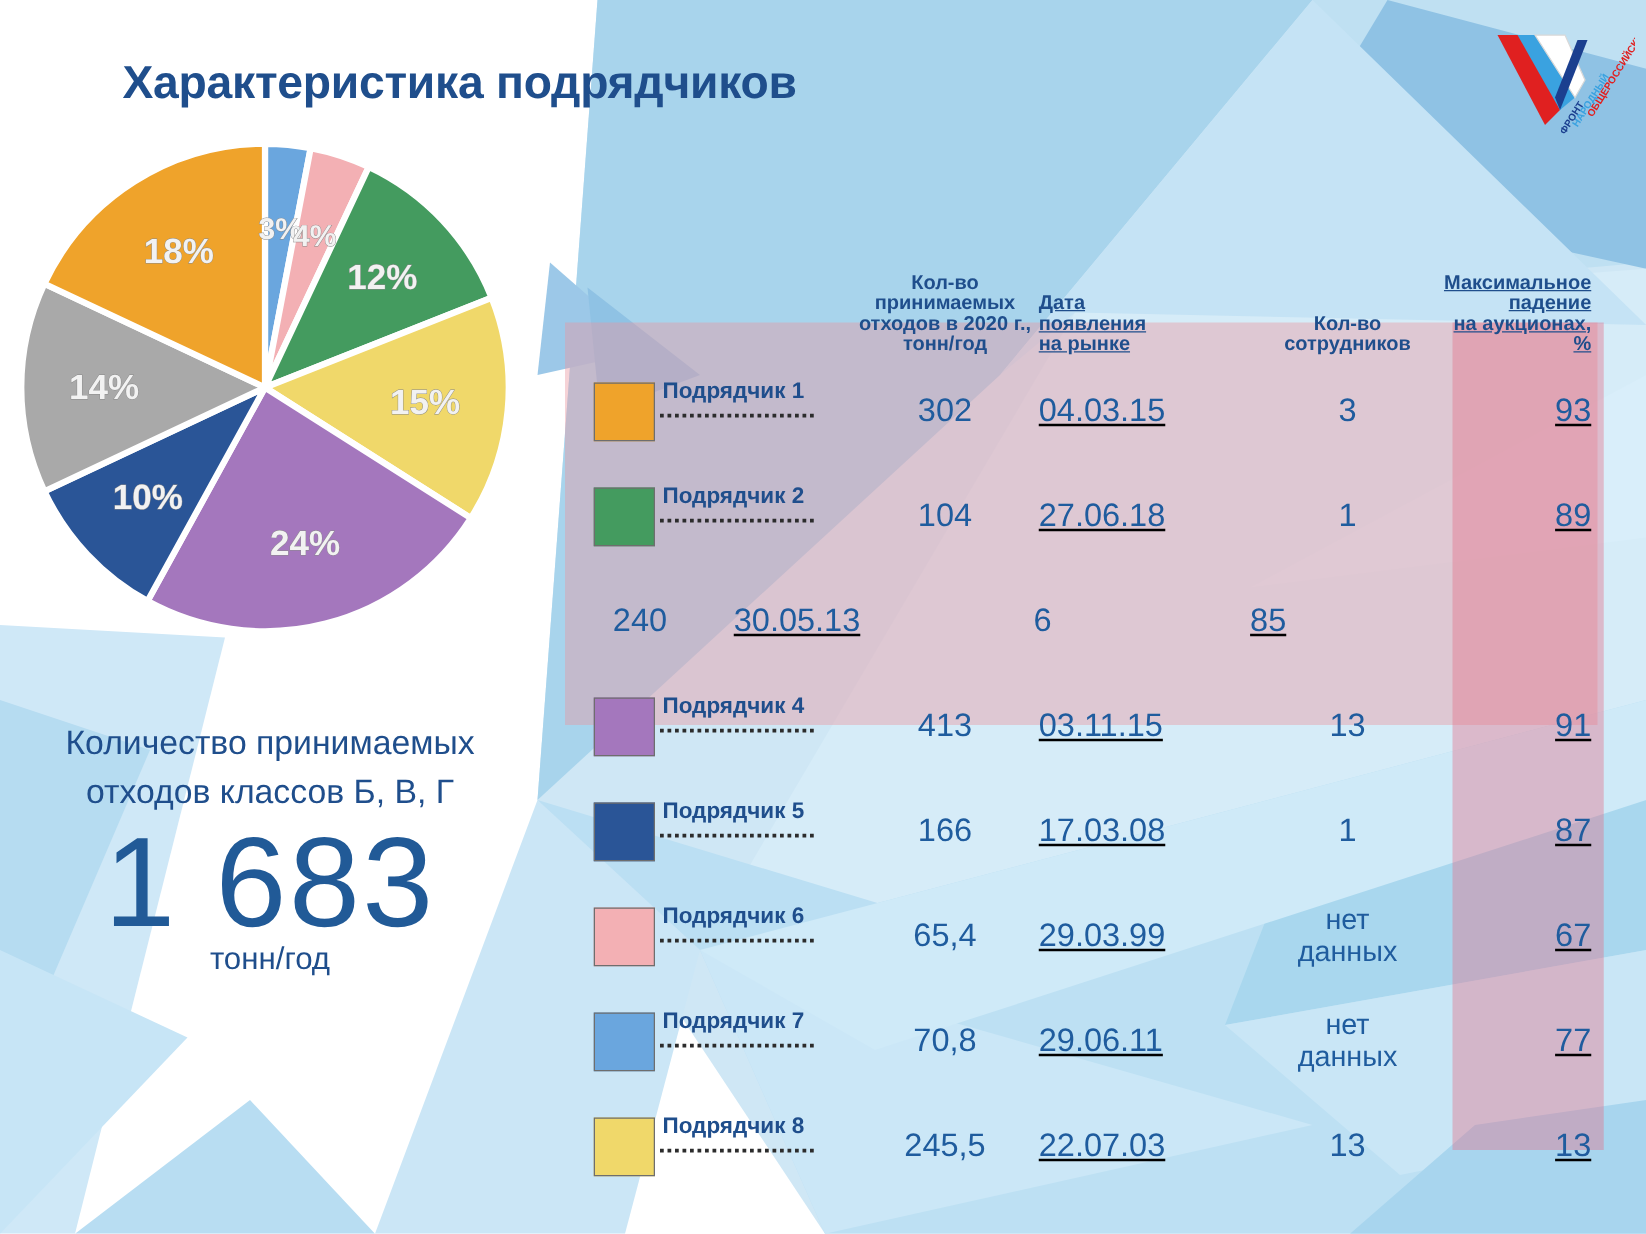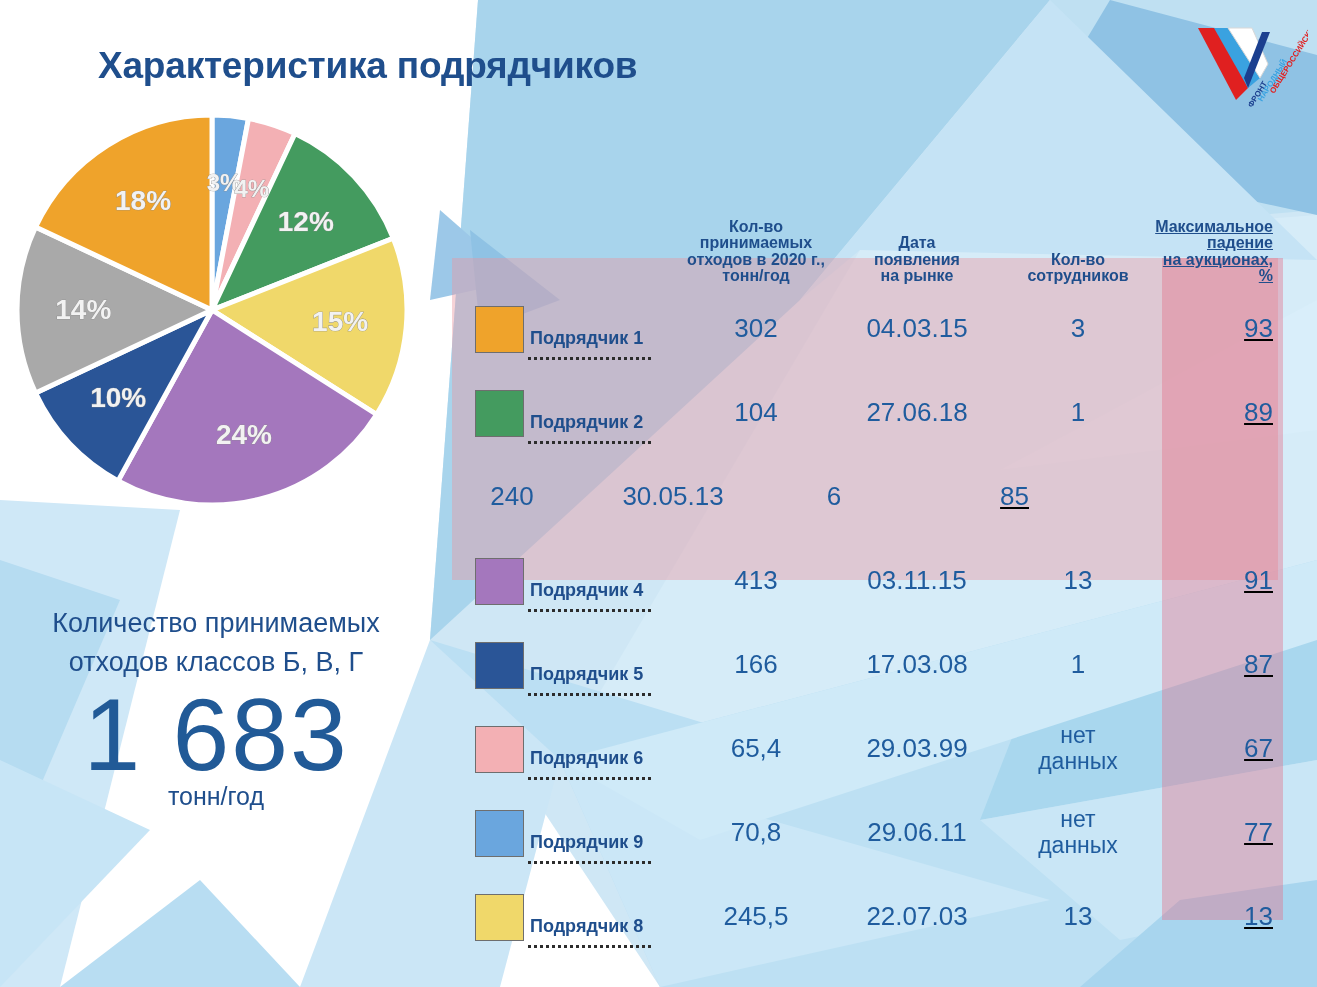--- a/index.html
+++ b/index.html
@@ -22,21 +22,21 @@
 
   
   #pie-wrap{position:absolute;left:10px;top:108px;width:404px;height:404px;z-index:4;}
   #pie-svg{width:404px;height:404px;display:block;}
   .slice-label{
     font-family:"Liberation Sans",sans-serif;font-weight:bold;
     fill:#f2f2f2;stroke:#8a8a8a;stroke-width:.7px;paint-order:stroke fill;
   }
 
   
-  #summary{position:absolute;left:6px;top:604px;width:420px;z-index:5;text-align:center;}
+  #summary{position:absolute;left:6px;top:575px;width:420px;z-index:5;text-align:center;}
   #summary .sum-line{
     font-size:27px;color:#1f4e8c;line-height:1.45;white-space:nowrap;
   }
   #summary .big-number{
     font-size:102px;color:#215a97;line-height:.98;margin-top:4px;
     letter-spacing:2px;font-weight:400;
   }
   #summary .unit{font-size:25px;color:#1f4e8c;margin-top:-4px;}
 
   
@@ -45,23 +45,23 @@
   #band-col{left:1162px;top:258px;width:121px;height:662px;background:rgba(227,110,134,.40);}
 
   
   #table{position:absolute;left:437px;top:190px;width:836px;z-index:5;margin-top:29px;}
   .thead{display:flex;height:68px;align-items:flex-end;}
   .th{
     color:#1f4e8c;font-weight:bold;font-size:16px;line-height:1.04;
     text-align:center;padding-bottom:2px;
   }
   .trow{display:flex;align-items:center;height:84px;}
-  .c-name{width:244px;display:flex;align-items:flex-end;padding-left:38px;box-sizing:border-box;position:relative;}
+  .c-name{width:244px;display:flex;align-items:flex-start;padding-left:38px;box-sizing:border-box;position:relative;}
   .c-waste{width:150px;text-align:center;}
-  .c-date{width:172px;text-align:center;}
+  .c-date{width:172px;text-align:left;text-decoration:underline;}
   .c-staff{width:150px;text-align:center;}
   .c-drop{width:120px;text-align:right;text-decoration:underline;}
 
   .swatch{width:47px;height:45px;border:1.4px solid #6e6e6e;flex:none;}
   .name-box{position:relative;margin-left:6px;}
   .name-text{
     color:#1f4e8c;font-weight:bold;font-size:18px;white-space:nowrap;
     position:relative;top:-4px;
   }
   .dotline{
@@ -300,21 +300,21 @@
 данных</div>
           </div>
           <div class="c-drop">
             <div class="val">67</div>
           </div>
         </div>
         <div class="trow">
           <div class="c-name">
             <div class="swatch" style="background: rgb(106, 166, 222);"></div>
             <div class="name-box">
-              <div class="name-text">Подрядчик 9</div>
+              <div class="name-text">Подрядчик 7</div>
               <div class="dotline"></div>
             </div>
           </div>
           <div class="c-waste">
             <div class="val">70,8</div>
           </div>
           <div class="c-date">
             <div class="val">29.06.11</div>
           </div>
           <div class="c-staff">

